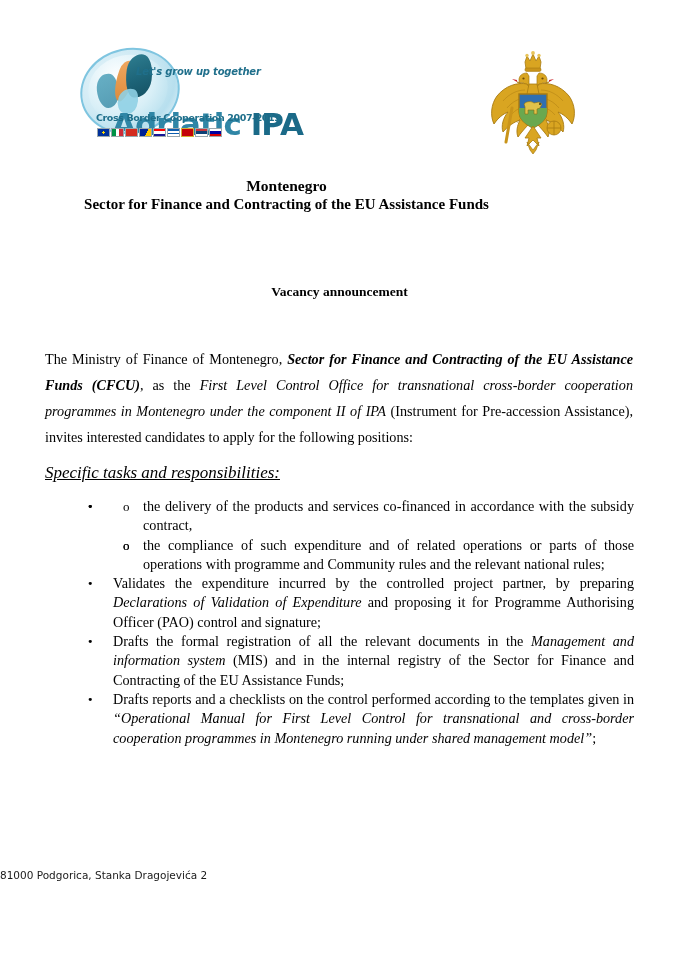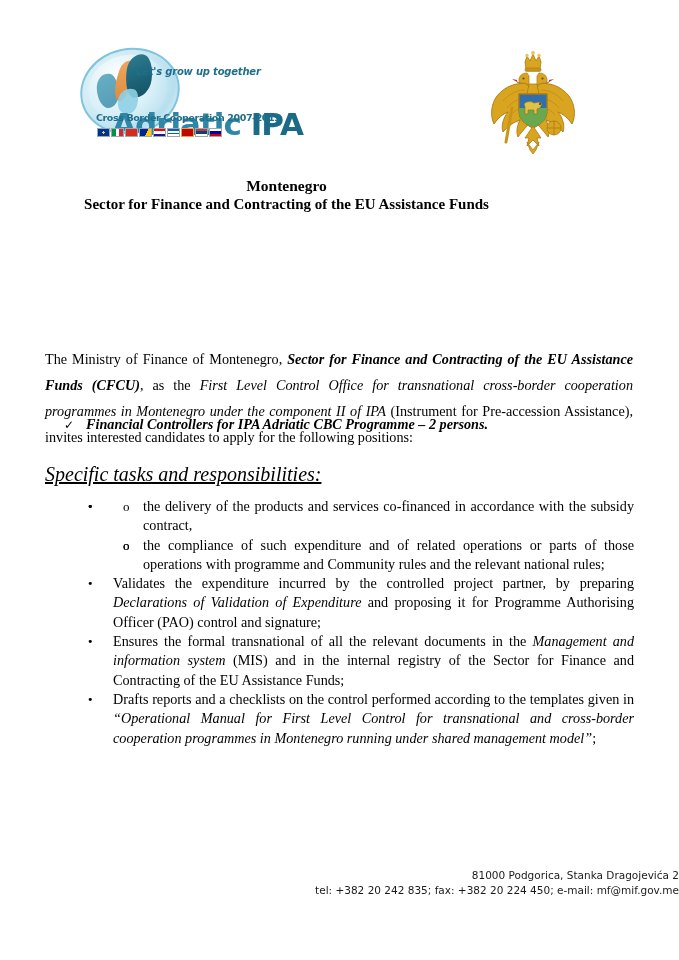--- a/index.html
+++ b/index.html
@@ -218,21 +218,21 @@
   }
   .position-line .ptext {
     font-weight: bold;
     font-style: italic;
   }
 
   .section-heading {
     position: absolute;
     left: 45px;
     top: 463px;
-    font-size: 20px;
+    font-size: 17px;
     font-style: italic;
     text-decoration: underline;
   }
 
   .task-list {
     position: absolute;
     left: 45px;
     top: 497px;
     width: 589px;
     font-size: 14.2px;
@@ -270,21 +270,21 @@
     font-size: 13px;
     line-height: 19.3px;
   }
 
   
   .footer {
     position: absolute;
     left: 0;
     top: 868px;
     width: 679px;
-    text-align: right;
+    text-align: left;
     font-family: "DejaVu Sans", sans-serif;
     font-size: 10.5px;
     line-height: 14.5px;
     color: #1a1a1a;
   }
 </style>
 </head>
 <body>
 
 <div class="page">
@@ -369,24 +369,24 @@
         </g>
       </svg>
     </div>
   </div>
 
   <div class="title-block">
     <div class="ln1">Montenegro</div>
     <div class="ln3">Sector for Finance and Contracting of the EU Assistance Funds</div>
   </div>
 
+  <div class="vacancy">Vacancy announcement</div>
 
   <p class="intro"><span>The Ministry of Finance of Montenegro, </span><b>Sector for Finance and Contracting of the EU Assistance Funds (CFCU)</b><span>, as the </span><i>First Level Control Office for transnational cross-border cooperation programmes in Montenegro under the component II of IPA</i><span> (Instrument for Pre-accession Assistance), invites interested candidates to apply for the following positions:</span></p>
 
-  <div class="position-line"><span class="tick">✓</span><span class="ptext">Financial Controllers for IPA Adriatic CBC Programme – 2 persons.</span></div>
 
   <div class="section-heading">Specific tasks and responsibilities:</div>
 
   <div class="task-list">
 
     <div class="bullet-item">
       <span class="bl">•</span>
     </div>
 
     <div class="bullet-item">
@@ -405,27 +405,26 @@
         <span class="bl">o</span>
         <span>the compliance of such expenditure and of related operations or parts of those operations with programme and Community rules and the relevant national rules;</span>
       </div>
     </div>
 
     <div class="bullet-item">
       <span class="bl">•</span><span>Validates the expenditure incurred by the controlled project partner, by preparing </span><i>Declarations of Validation of Expenditure</i><span> and proposing it for Programme Authorising Officer (PAO) control and signature;</span>
     </div>
 
     <div class="bullet-item">
-      <span class="bl">•</span><span>Ensures the formal transnational of all the relevant documents in the </span><i>Management and information system</i><span> (MIS) and in the internal registry of the Sector for Finance and Contracting of the EU Assistance Funds;</span>
+      <span class="bl">•</span><span>Drafts the formal registration of all the relevant documents in the </span><i>Management and information system</i><span> (MIS) and in the internal registry of the Sector for Finance and Contracting of the EU Assistance Funds;</span>
     </div>
 
     <div class="bullet-item">
       <span class="bl">•</span><span>Drafts reports and a checklists on the control performed according to the templates given in </span><i>“Operational Manual for First Level Control for transnational and cross-border cooperation programmes in Montenegro running under shared management model”</i><span>;</span>
     </div>
 
   </div>
 
   <div class="footer">
     <div>81000 Podgorica, Stanka Dragojevića 2</div>
-    <div>tel: +382 20 242 835; fax: +382 20 224 450; e-mail: mf@mif.gov.me</div>
   </div>
 
 </div>
 
 </body></html>

